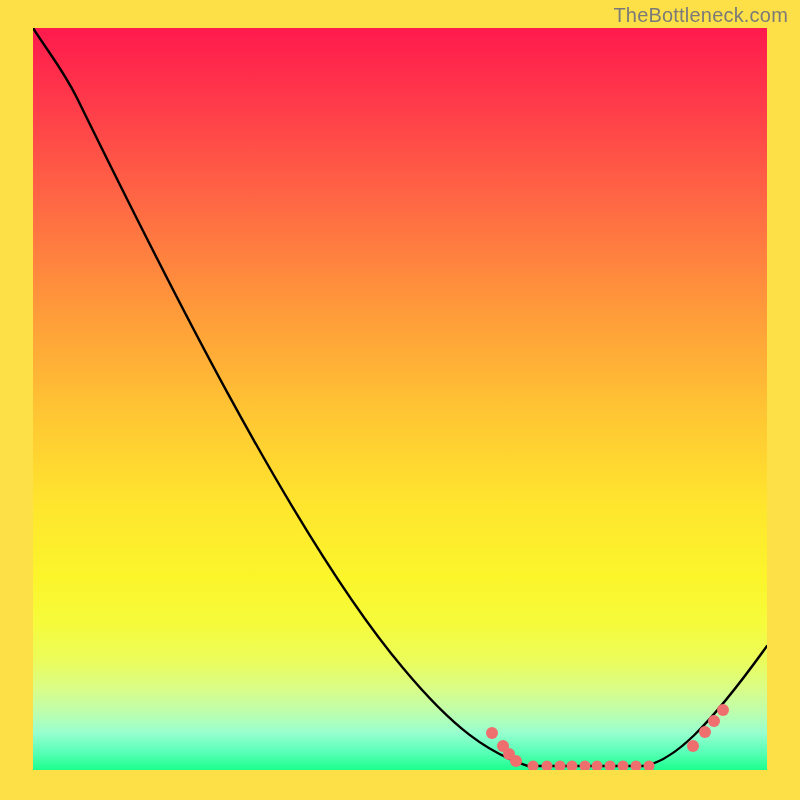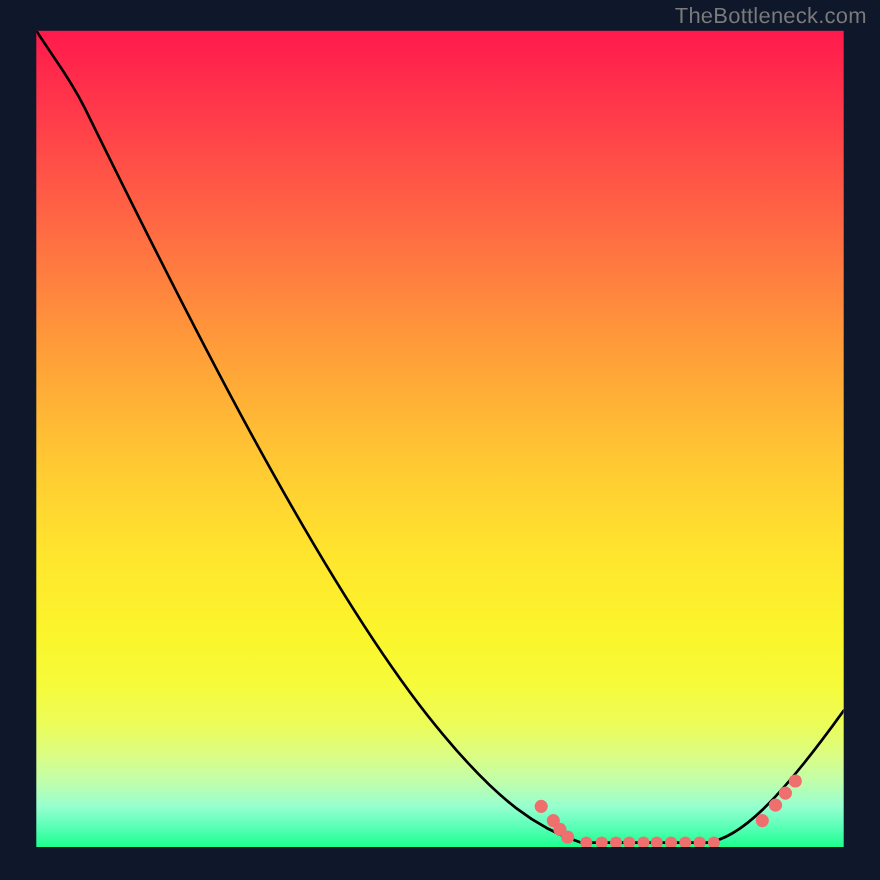--- a/index.html
+++ b/index.html
@@ -1,17 +1,17 @@
 <!DOCTYPE html>
 <html><head>
 <meta charset="utf-8">
 <style>
   * { margin: 0; padding: 0; box-sizing: border-box; }
   html, body { width: 800px; height: 800px; overflow: hidden; background: #000; }
-  .wrap { position: relative; width: 800px; height: 800px; background: #0f172a; }
+  .wrap { position: relative; width: 800px; height: 800px; background: #fde047; }
   .attribution {
     position: absolute;
     top: 4px; right: 12px;
     font-family: Arial, Helvetica, sans-serif;
     font-size: 20px;
     color: #7a7a7a;
     letter-spacing: 0.2px;
     user-select: none;
   }
   .plot {

